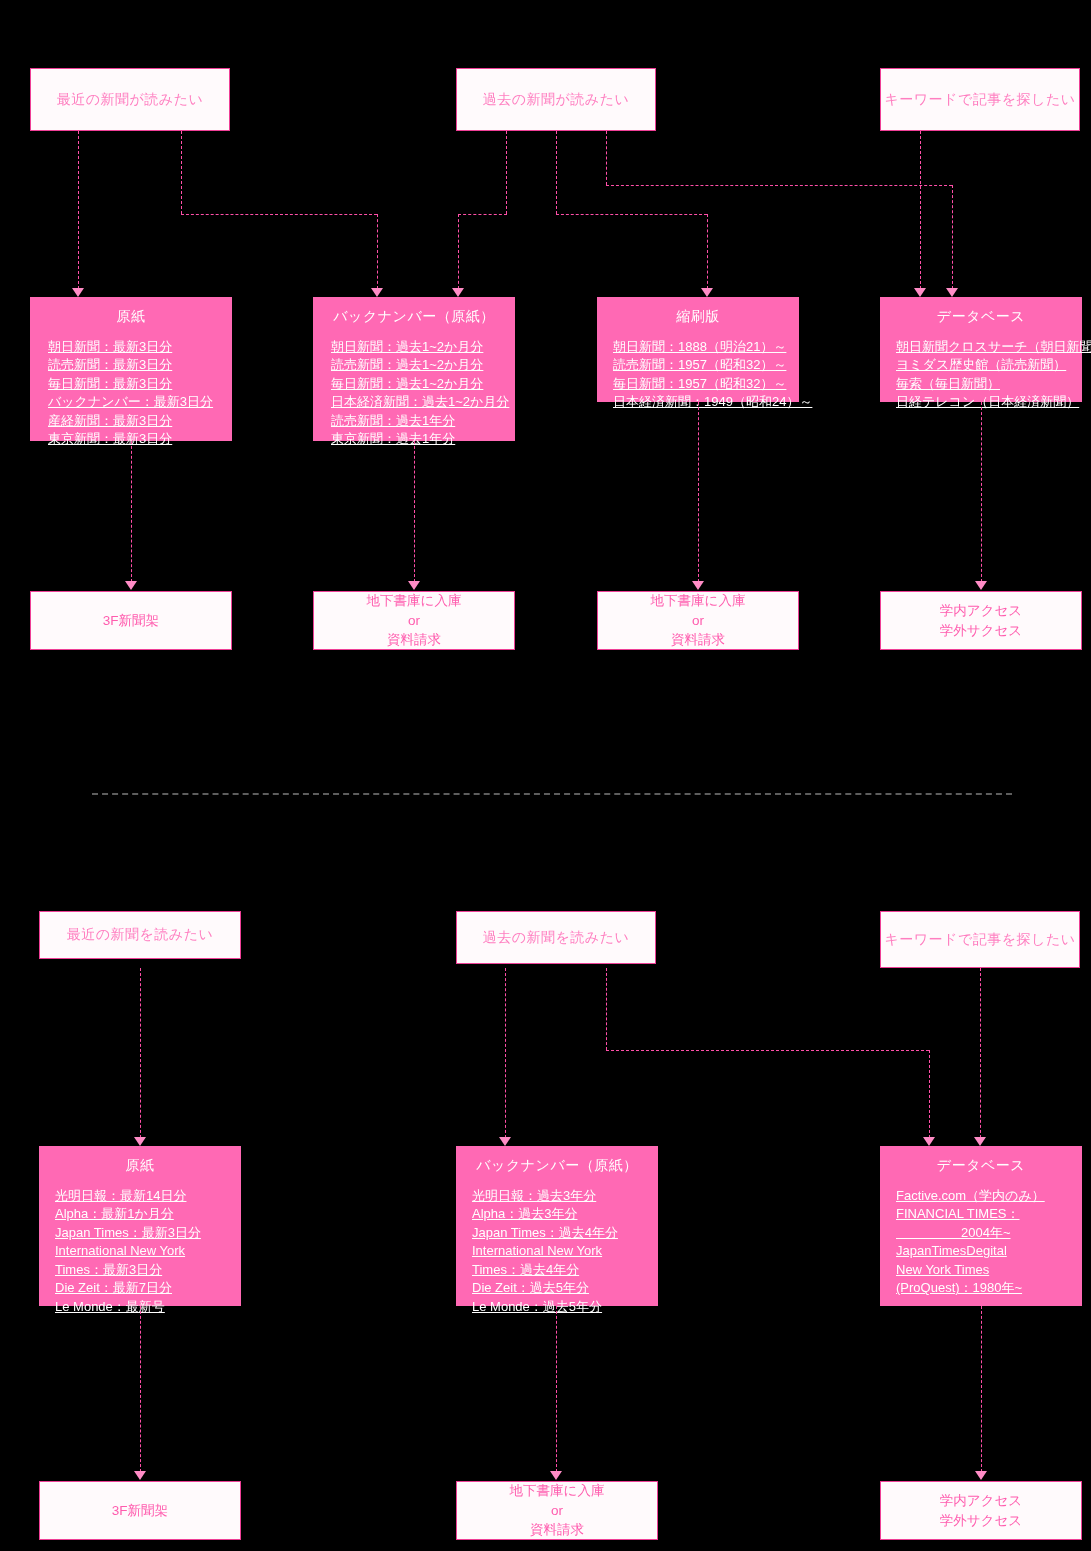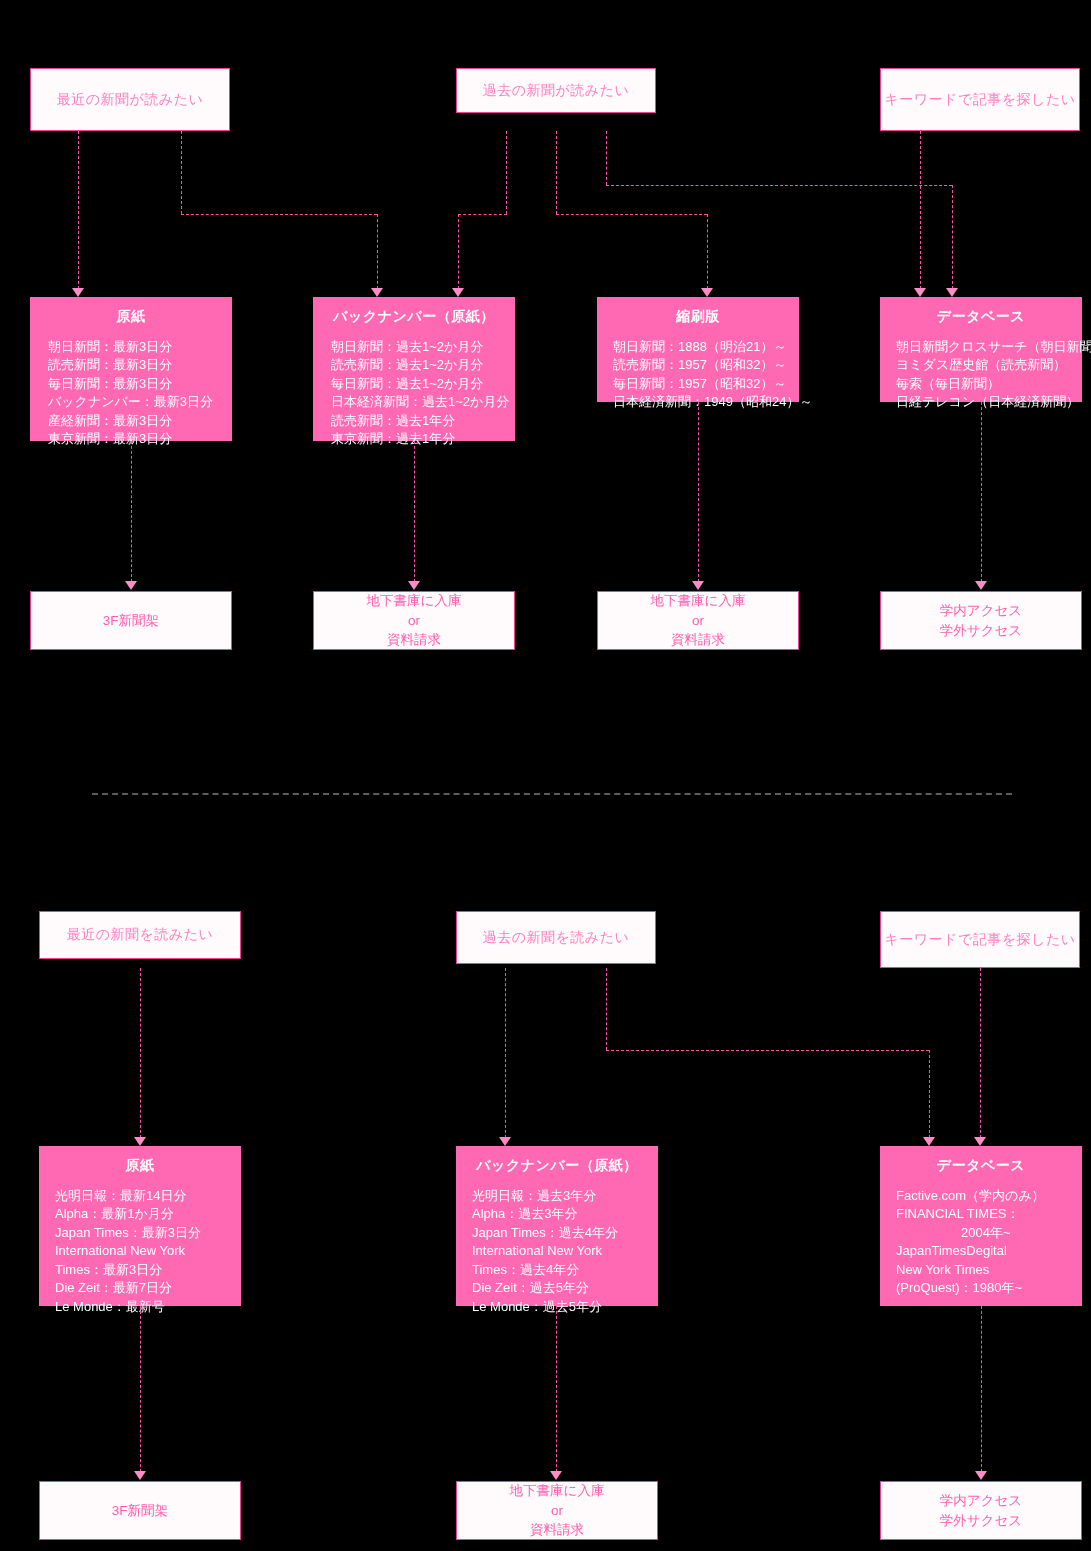--- a/index.html
+++ b/index.html
@@ -29,29 +29,29 @@
     font-size:13.5px;line-height:1.45;
   }
   .box-terminal .ln{display:block;}
 
   .box-source{
     background:#ff69b4;
     color:#ffffff;
     padding:10px 0 12px 0;
   }
   .box-source .src-title{
-    text-align:center;font-size:14px;font-weight:700;
+    text-align:center;font-size:14px;font-weight:400;
     margin:1px 0 12px 0;letter-spacing:.5px;
   }
   .box-source .src-list{
     margin:0;padding:0 0 0 18px;list-style:none;
     font-size:13px;line-height:1.42;
   }
   .box-source.pad-sm .src-list{padding-left:16px;}
-  .box-source .src-list li{white-space:pre;}
+  .box-source .src-list li{white-space:pre;text-decoration:underline;}
 
   
   .vline{
     position:absolute;width:0;
     border-left:1.6px dashed #ff4fa8;
   }
   .hline{
     position:absolute;height:0;
     border-top:1.6px dashed #ff4fa8;
   }
@@ -73,21 +73,21 @@
 <body>
 
 <div id="stage">
 
   <div>
 
     <div class="box box-question" style="left:30px;top:68px;width:200px;height:63px;">
       <span>最近の新聞が読みたい</span>
     </div>
 
-    <div class="box box-question" style="left:456px;top:68px;width:200px;height:45px;">
+    <div class="box box-question" style="left:456px;top:68px;width:200px;height:63px;">
       <span>過去の新聞が読みたい</span>
     </div>
 
     <div class="box box-question" style="left:880px;top:68px;width:200px;height:63px;">
       <span>キーワードで記事を探したい</span>
     </div>
 
     <div class="vline" style="left:78px;top:131px;height:158px;"></div>
     <div class="arrow" style="left:72px;top:288px;"></div>
 

